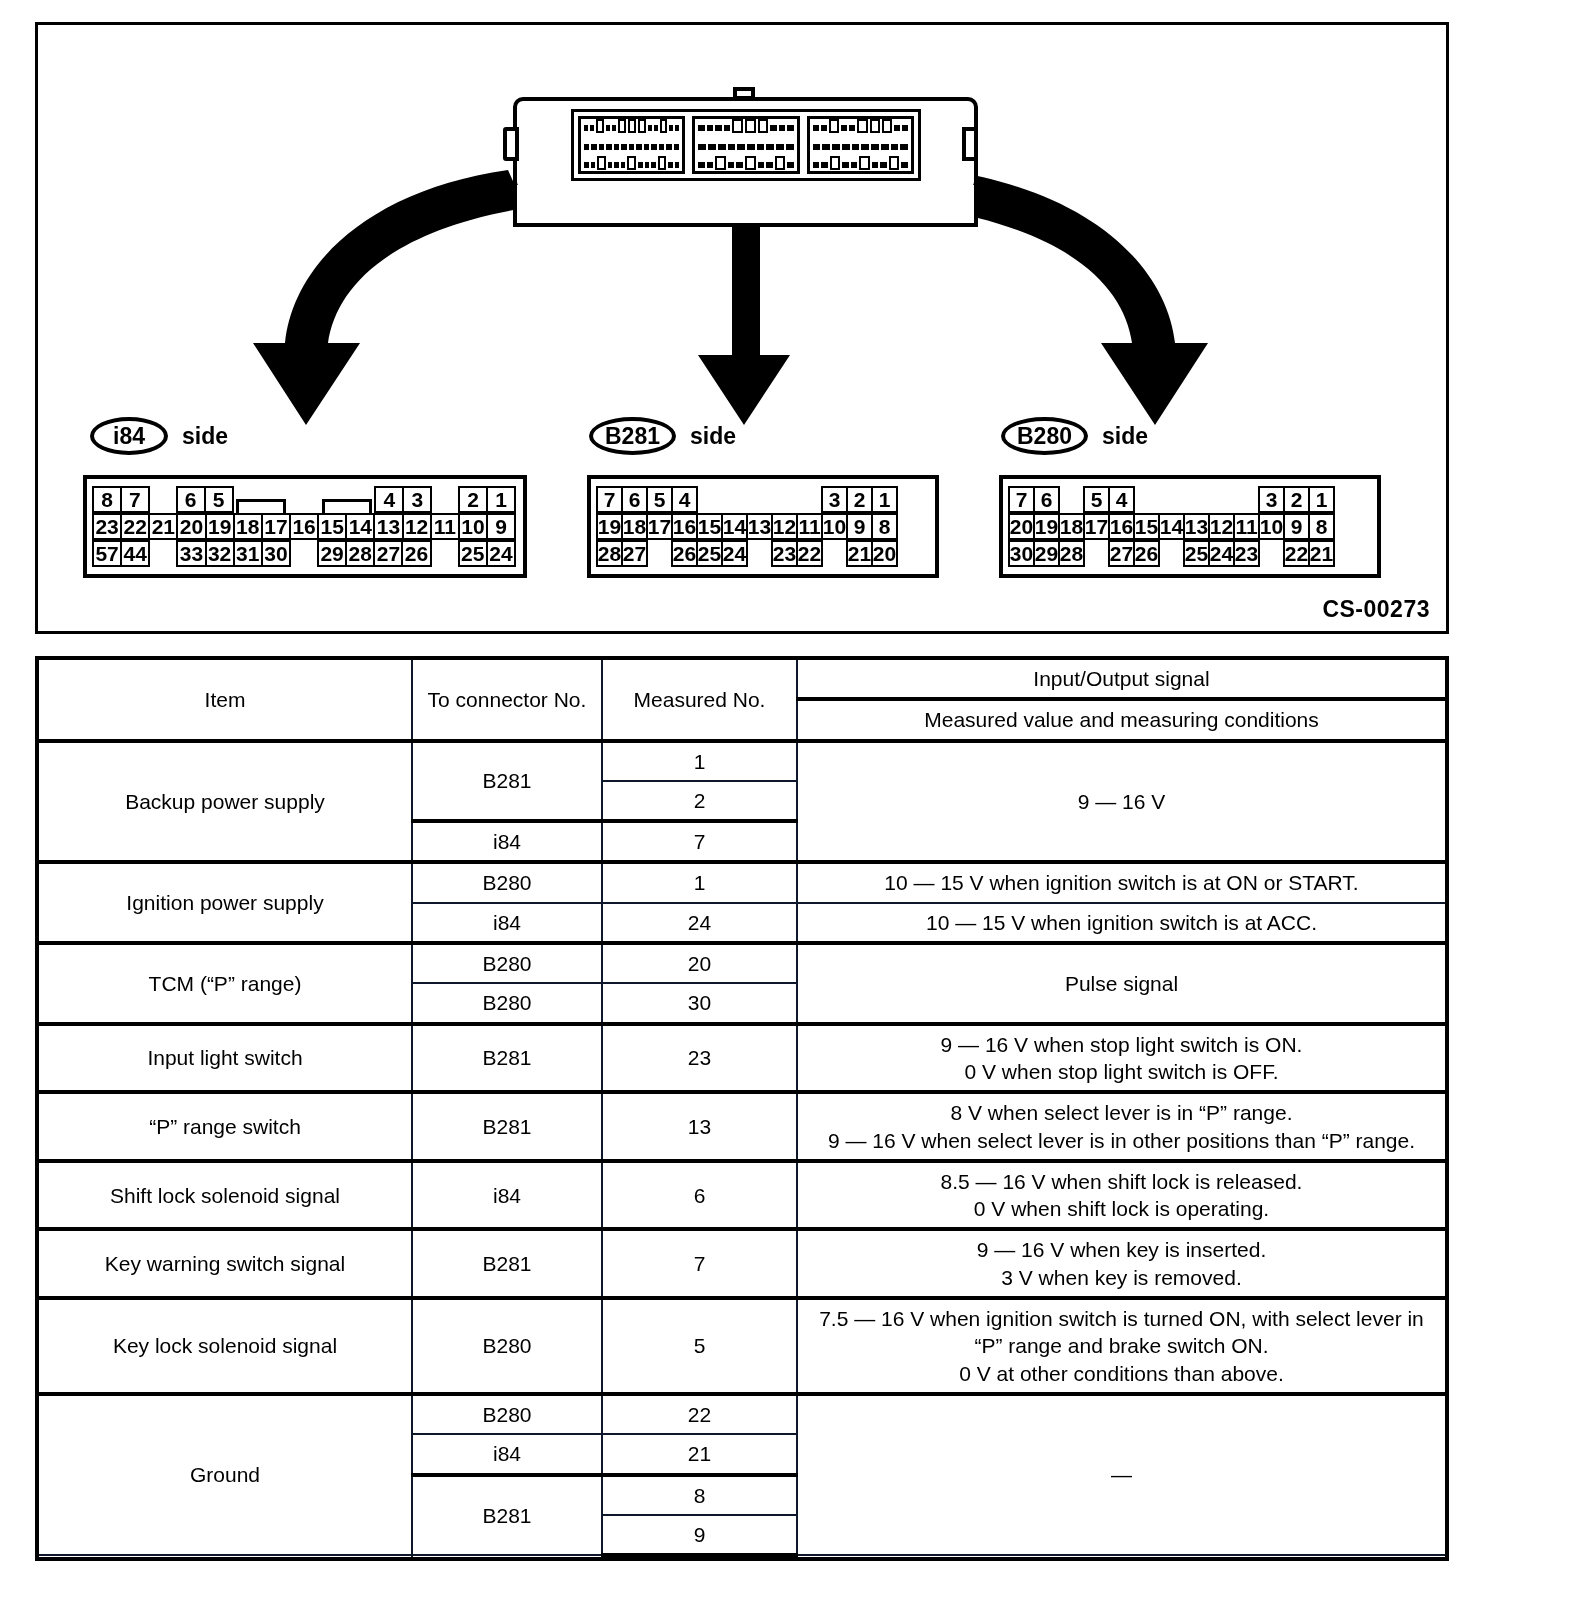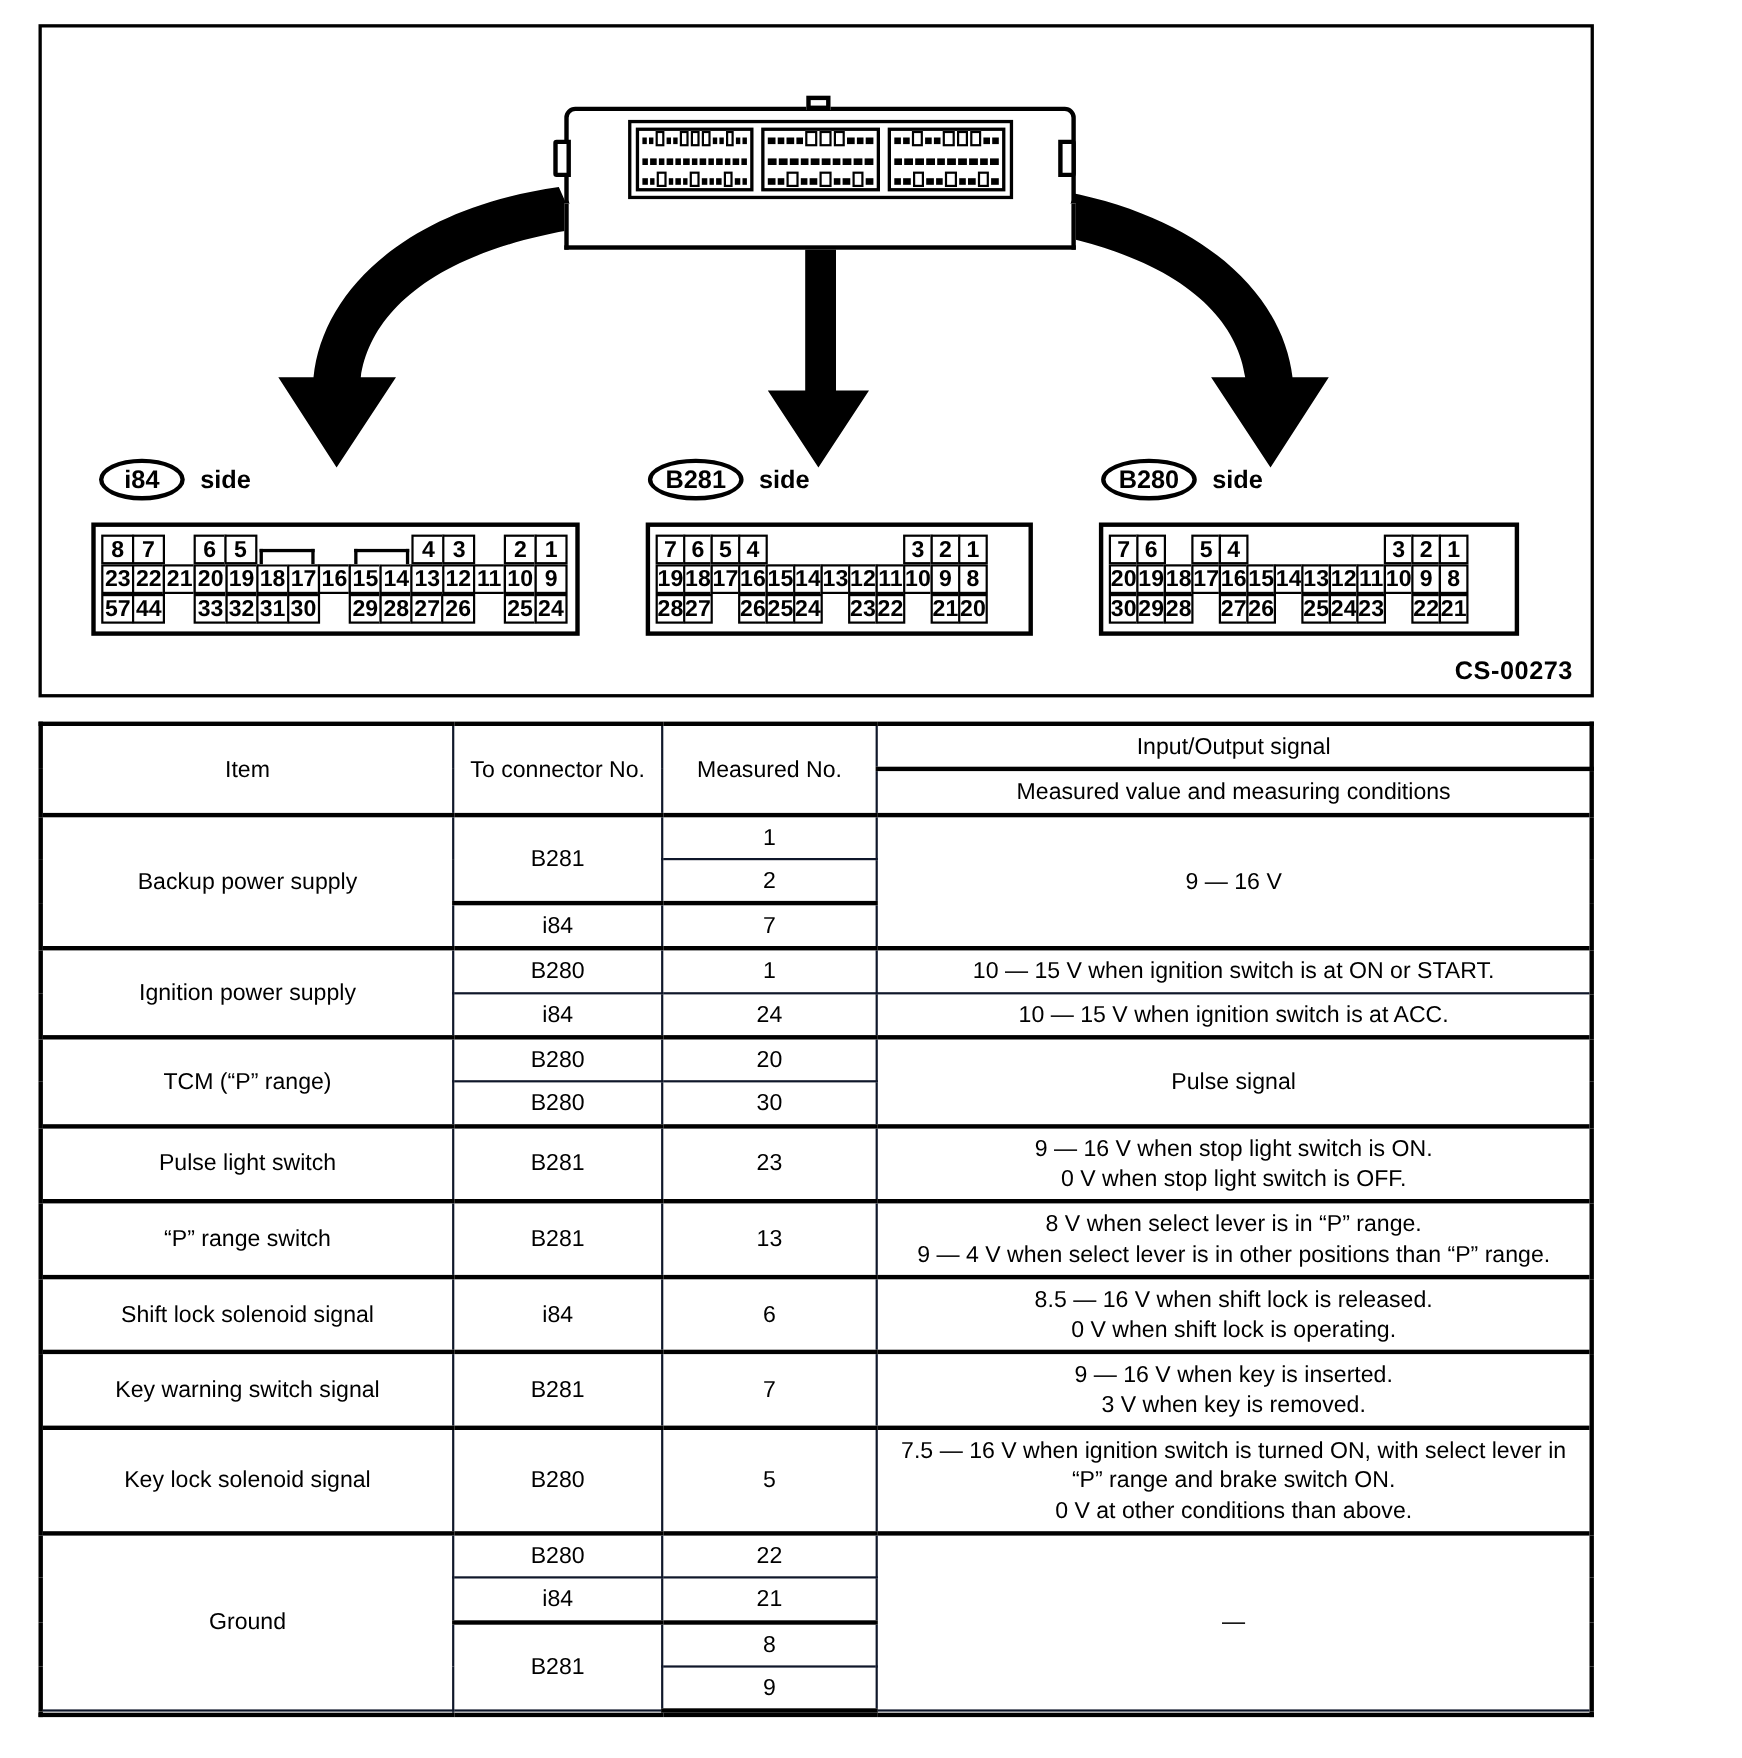--- a/index.html
+++ b/index.html
@@ -451,36 +451,36 @@
         <td>B280</td>
         <td>20</td>
         <td class="outer-right" rowspan="2">Pulse signal</td>
       </tr>
       <tr>
         <td>B280</td>
         <td>30</td>
       </tr>
 
       <tr class="grouptop">
-        <td class="outer-left">Pulse light switch</td>
+        <td class="outer-left">Input light switch</td>
         <td>B281</td>
         <td>23</td>
         <td class="outer-right">
           <div>9 — 16 V when stop light switch is ON.</div>
           <div>0 V when stop light switch is OFF.</div>
         </td>
       </tr>
 
       <tr class="grouptop">
         <td class="outer-left">“P” range switch</td>
         <td>B281</td>
         <td>13</td>
         <td class="outer-right">
           <div>8 V when select lever is in “P” range.</div>
-          <div>9 — 4 V when select lever is in other positions than “P” range.</div>
+          <div>9 — 16 V when select lever is in other positions than “P” range.</div>
         </td>
       </tr>
 
       <tr class="grouptop">
         <td class="outer-left">Shift lock solenoid signal</td>
         <td>i84</td>
         <td>6</td>
         <td class="outer-right">
           <div>8.5 — 16 V when shift lock is released.</div>
           <div>0 V when shift lock is operating.</div>

